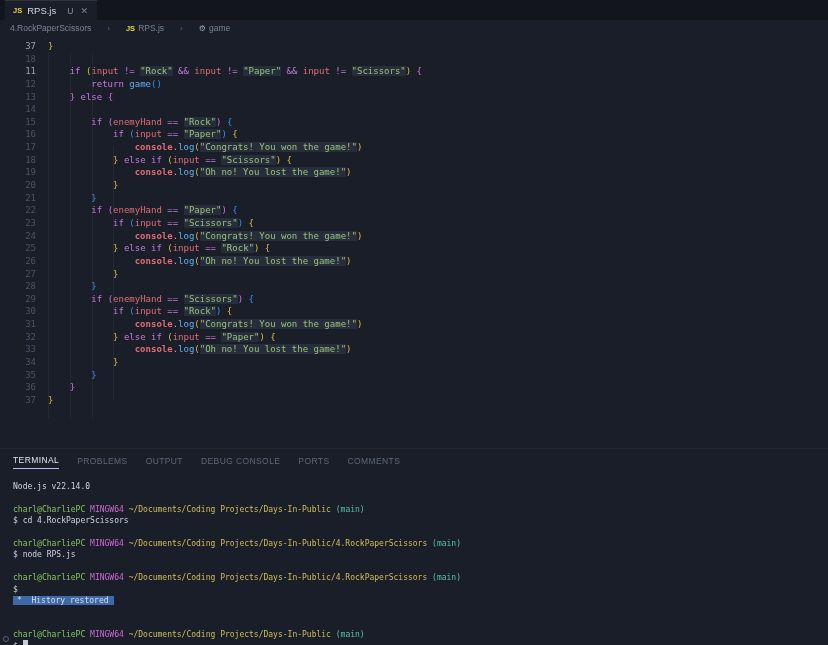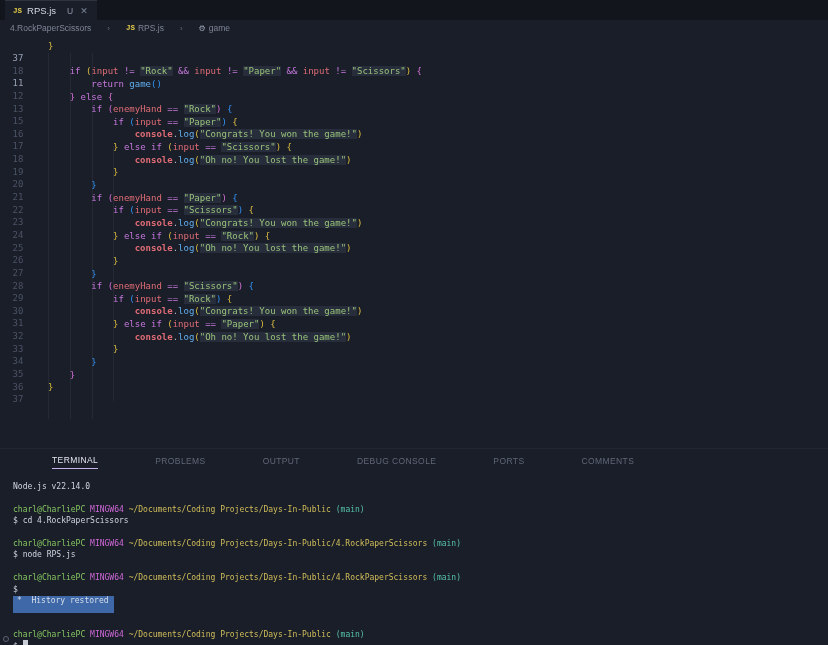--- a/index.html
+++ b/index.html
@@ -16,21 +16,21 @@
     display:flex; align-items:stretch; padding-left:5px;
   }
   .tab {
     display:flex; align-items:center; gap:5px;
     padding:0 9px 0 8px;
     background: var(--c-editorBg);
     border-top:1px solid rgba(255,255,255,0.10);
     font-size:9.5px; color:var(--c-tabFg);
   }
   .js-badge {
-    font-family:Liberation Mono, monospace;
+    font-family:Liberation Sans, sans-serif;
     font-weight:bold; font-size:7.5px; color:var(--c-jsIcon);
     letter-spacing:0;
   }
   .tab-dirty { color:var(--c-tabDirty); font-size:8.5px; margin-left:6px; }
   .tab-close { color:var(--c-tabClose); font-size:9px; margin-left:2px; cursor:pointer; }
 
   
   .breadcrumbs {
     height:16px; display:flex; align-items:center; gap:16px;
     padding-left:10px; background:var(--c-editorBg);
@@ -42,22 +42,22 @@
 
   
   .editor {
     position:relative; height:412px;
     padding-top:4px;
     font-family:"DejaVu Sans Mono", monospace;
     font-size:9px; line-height:12.65px;
   }
   .code-line { display:flex; white-space:pre; height:12.65px; }
   .ln {
-    width:36px; flex:0 0 36px; text-align:center;
-    color:var(--c-lineNum); user-select:none; padding-right:0;margin-top:12px;
+    width:36px; flex:0 0 36px; text-align:right;
+    color:var(--c-lineNum); user-select:none; padding-right:0;
   }
   .ln.bright { color:var(--c-lineNumActive); }
   .code { padding-left:12px; }
   .indent-guide {
     position:absolute; top:17px; width:1px; height:366px;
     background:rgba(255,255,255,0.05);
   }
 
   .tok-kw  { color:var(--c-kw); }
   .tok-op  { color:var(--c-kw); }
@@ -70,40 +70,40 @@
   .tok-b1  { color:var(--c-bracket1); }
   .tok-b2  { color:var(--c-bracket2); }
   .tok-b3  { color:var(--c-bracket3); }
 
   
   .panel { border-top:1px solid rgba(255,255,255,0.04); }
   .panel-tabs {
     height:22px; display:flex; align-items:center; gap:18px;
     padding-left:13px; font-size:8.5px; letter-spacing:.4px;
   }
-  .panel-tab { color:var(--c-panelTab); cursor:pointer; padding:4px 0 3px;margin-left:39px; }
+  .panel-tab { color:var(--c-panelTab); cursor:pointer; padding:4px 0 3px; }
   .panel-tab.active {
     color:var(--c-panelTabActive);
     border-bottom:1px solid var(--c-panelUnderline);
   }
 
   .terminal {
     padding:10px 0 0 13px;
     font-family:"DejaVu Sans Mono", monospace;
     font-size:8px; line-height:11.4px; white-space:pre;
   }
   .t-row { height:11.4px; }
   .t-tfg { color:var(--c-termFg); }
   .t-tuser { color:var(--c-termGreen); }
   .t-tmag { color:var(--c-termMagenta); }
   .t-tpath { color:var(--c-termYellow); }
   .t-tbranch { color:var(--c-termCyan); }
   .history-chip {
     background:var(--c-historyBg); color:var(--c-historyFg);
-    padding:0 5px 8px 4px;
+    padding:0 5px 0 4px;
   }
   .cursor-block {
     display:inline-block; width:5px; height:10px;
     background:var(--c-cursor); vertical-align:-1px;
   }
   .corner-dot {
     position:absolute; left:3px; bottom:3px; width:6px; height:6px;
     border-radius:50%; border:1px solid var(--c-cornerDot);
   }
 </style>
@@ -138,20 +138,21 @@
 <div class="editor" id="editor">
   <div class="indent-guide" style="left:48px;"></div>
   <div class="indent-guide" style="left:70px;"></div>
   <div class="indent-guide" style="left:92px;"></div>
   <div class="indent-guide" style="left:113px; top:110px; height:255px;"></div>
 <div class="code-line"><span class="ln bright">37</span><span class="code"><span class="tok-b1">}</span></span></div>
     <div class="code-line"><span class="ln">18</span><span class="code"></span></div>
     <div class="code-line"><span class="ln bright">11</span><span class="code"><span class="tok-fg">    </span><span class="tok-kw">if</span><span class="tok-fg"> </span><span class="tok-b1">(</span><span class="tok-id">input</span><span class="tok-fg"> </span><span class="tok-op">!=</span><span class="tok-fg"> </span><span class="tok-str">"Rock"</span><span class="tok-fg"> </span><span class="tok-op">&amp;&amp;</span><span class="tok-fg"> </span><span class="tok-id">input</span><span class="tok-fg"> </span><span class="tok-op">!=</span><span class="tok-fg"> </span><span class="tok-str">"Paper"</span><span class="tok-fg"> </span><span class="tok-op">&amp;&amp;</span><span class="tok-fg"> </span><span class="tok-id">input</span><span class="tok-fg"> </span><span class="tok-op">!=</span><span class="tok-fg"> </span><span class="tok-str">"Scissors"</span><span class="tok-b1">)</span><span class="tok-fg"> </span><span class="tok-b2">{</span></span></div>
     <div class="code-line"><span class="ln">12</span><span class="code"><span class="tok-fg">        </span><span class="tok-kw">return</span><span class="tok-fg"> </span><span class="tok-fnc">game</span><span class="tok-b3">()</span></span></div>
     <div class="code-line"><span class="ln">13</span><span class="code"><span class="tok-fg">    </span><span class="tok-b2">}</span><span class="tok-fg"> </span><span class="tok-kw">else</span><span class="tok-fg"> </span><span class="tok-b2">{</span></span></div>
+    <div class="code-line"><span class="ln">14</span><span class="code"></span></div>
     <div class="code-line"><span class="ln">15</span><span class="code"><span class="tok-fg">        </span><span class="tok-kw">if</span><span class="tok-fg"> </span><span class="tok-b2">(</span><span class="tok-id">enemyHand</span><span class="tok-fg"> </span><span class="tok-op">==</span><span class="tok-fg"> </span><span class="tok-str">"Rock"</span><span class="tok-b2">)</span><span class="tok-fg"> </span><span class="tok-b3">{</span></span></div>
     <div class="code-line"><span class="ln">16</span><span class="code"><span class="tok-fg">            </span><span class="tok-kw">if</span><span class="tok-fg"> </span><span class="tok-b3">(</span><span class="tok-id">input</span><span class="tok-fg"> </span><span class="tok-op">==</span><span class="tok-fg"> </span><span class="tok-str">"Paper"</span><span class="tok-b3">)</span><span class="tok-fg"> </span><span class="tok-b1">{</span></span></div>
     <div class="code-line"><span class="ln">17</span><span class="code"><span class="tok-fg">                </span><span class="tok-obj">console</span><span class="tok-dot">.</span><span class="tok-fnc">log</span><span class="tok-b1">(</span><span class="tok-str">"Congrats! You won the game!"</span><span class="tok-b1">)</span></span></div>
     <div class="code-line"><span class="ln">18</span><span class="code"><span class="tok-fg">            </span><span class="tok-b1">}</span><span class="tok-fg"> </span><span class="tok-kw">else</span><span class="tok-fg"> </span><span class="tok-kw">if</span><span class="tok-fg"> </span><span class="tok-b1">(</span><span class="tok-id">input</span><span class="tok-fg"> </span><span class="tok-op">==</span><span class="tok-fg"> </span><span class="tok-str">"Scissors"</span><span class="tok-b1">)</span><span class="tok-fg"> </span><span class="tok-b1">{</span></span></div>
     <div class="code-line"><span class="ln">19</span><span class="code"><span class="tok-fg">                </span><span class="tok-obj">console</span><span class="tok-dot">.</span><span class="tok-fnc">log</span><span class="tok-b1">(</span><span class="tok-str">"Oh no! You lost the game!"</span><span class="tok-b1">)</span></span></div>
     <div class="code-line"><span class="ln">20</span><span class="code"><span class="tok-fg">            </span><span class="tok-b1">}</span></span></div>
     <div class="code-line"><span class="ln">21</span><span class="code"><span class="tok-fg">        </span><span class="tok-b3">}</span></span></div>
     <div class="code-line"><span class="ln">22</span><span class="code"><span class="tok-fg">        </span><span class="tok-kw">if</span><span class="tok-fg"> </span><span class="tok-b2">(</span><span class="tok-id">enemyHand</span><span class="tok-fg"> </span><span class="tok-op">==</span><span class="tok-fg"> </span><span class="tok-str">"Paper"</span><span class="tok-b2">)</span><span class="tok-fg"> </span><span class="tok-b3">{</span></span></div>
     <div class="code-line"><span class="ln">23</span><span class="code"><span class="tok-fg">            </span><span class="tok-kw">if</span><span class="tok-fg"> </span><span class="tok-b3">(</span><span class="tok-id">input</span><span class="tok-fg"> </span><span class="tok-op">==</span><span class="tok-fg"> </span><span class="tok-str">"Scissors"</span><span class="tok-b3">)</span><span class="tok-fg"> </span><span class="tok-b1">{</span></span></div>
     <div class="code-line"><span class="ln">24</span><span class="code"><span class="tok-fg">                </span><span class="tok-obj">console</span><span class="tok-dot">.</span><span class="tok-fnc">log</span><span class="tok-b1">(</span><span class="tok-str">"Congrats! You won the game!"</span><span class="tok-b1">)</span></span></div>

